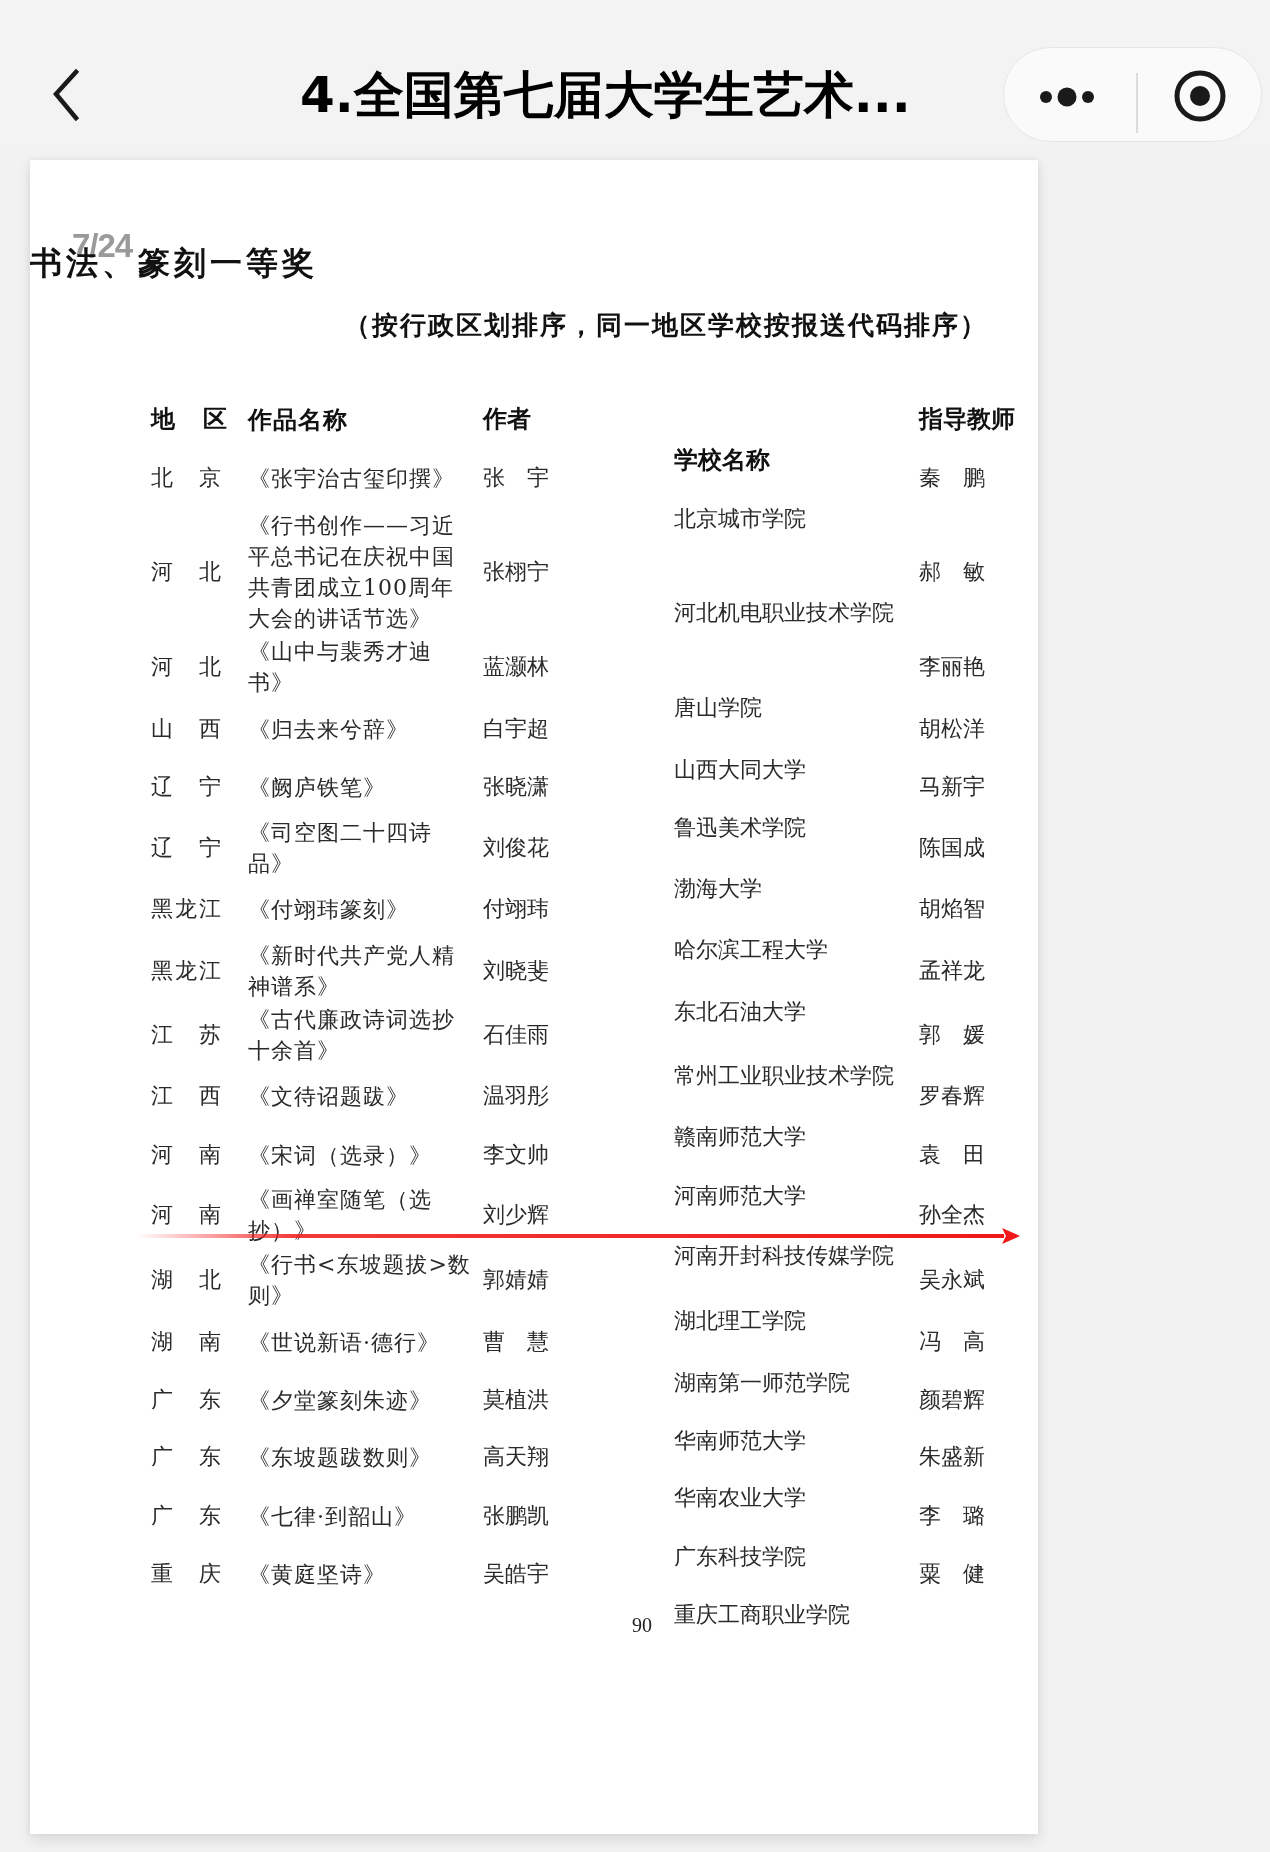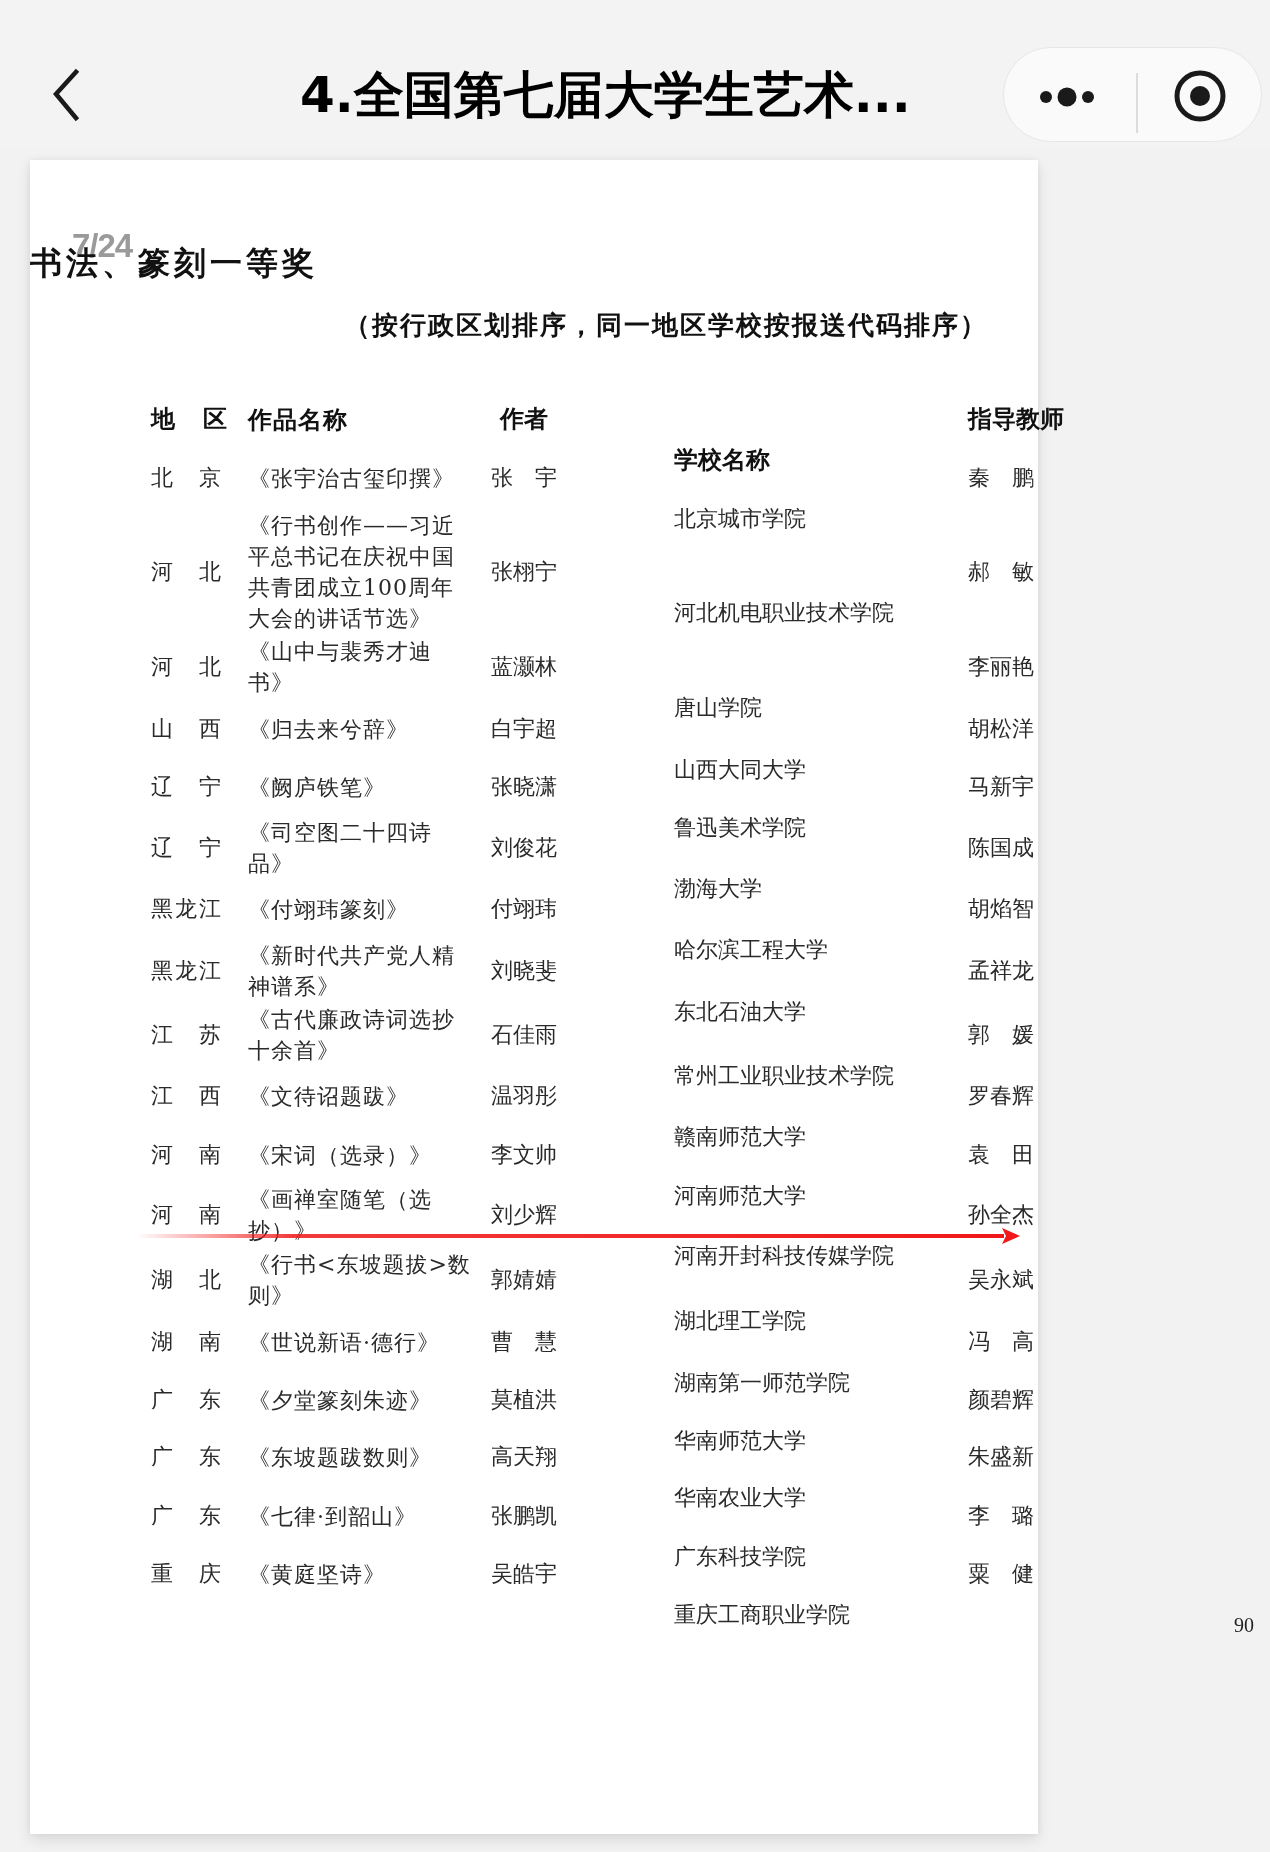--- a/index.html
+++ b/index.html
@@ -45,27 +45,27 @@
   }
   .doc-subtitle {
     position: absolute; left: 0; width: 1224px; top: 148px; text-align: center;
     font-size: 26px; font-weight: bold; color: #111; letter-spacing: 2px; margin-left: 24px;
   }
   .thead, .trow { position: absolute; left: 0; width: 1224px; }
   .cell { position: absolute; white-space: nowrap; font-size: 22px; color: #2a2a2a; }
   .thead .cell { font-size: 24px; color: #111; font-weight: bold; }
   .c-region  { left: 121px; width: 84px; letter-spacing: 2px; }
   .c-work    { left: 218px; width: 226px; white-space: normal; line-height: 31px; letter-spacing: 1px; }
-  .c-author  { left: 434px; width: 120px; text-align: center; }
+  .c-author  { left: 453px; width: 120px; }
   .c-school  { left: 644px; width: 250px; margin-top: 41px; }
-  .c-teacher { left: 938px; width: 110px; }
+  .c-teacher { left: 889px; width: 110px; }
   .trow .cell { transform: translateY(-50%); }
   .thead .cell { transform: translateY(-50%); }
   .page-number {
-    position: absolute; left: 0; width: 1224px; top: 1454px; text-align: right;
+    position: absolute; left: 0; width: 1224px; top: 1454px; text-align: center;
     font-family: "Liberation Serif", "DejaVu Serif", serif; font-size: 20px; color: #222;
   }
   
   .red-arrow { position: absolute; left: 106px; top: 1066px; width: 884px; height: 20px; pointer-events: none; }
   .red-arrow svg { width: 884px; height: 20px; display: block; }
 </style>
 </head>
 <body>
 
 <div class="navbar">

